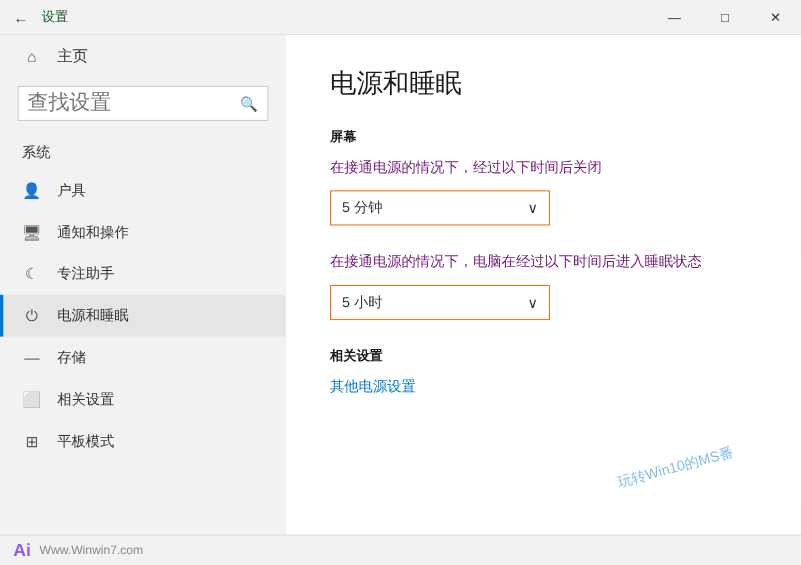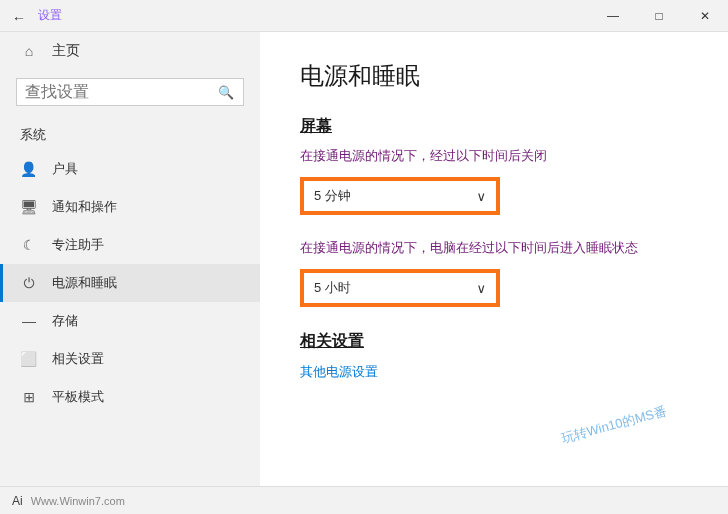--- a/index.html
+++ b/index.html
@@ -22,21 +22,21 @@
       padding: 0 0 0 12px;
       border-bottom: 1px solid #e0e0e0;
     }
     .title-bar-left {
       display: flex;
       align-items: center;
       gap: 12px;
     }
     .title-text {
       font-size: 12px;
-      color: #8b5cf6;
+      color: #14532d;
     }
     .title-controls {
       display: flex;
       align-items: center;
     }
     .title-btn {
       width: 46px;
       height: 32px;
       display: flex;
       align-items: center;
@@ -82,21 +82,21 @@
       display: flex;
       align-items: center;
       background: white;
       border: 1px solid #ccc;
       padding: 4px 8px;
     }
     .search-input {
       border: none;
       outline: none;
       width: 100%;
-      font-size: 16px;
+      font-size: 19px;
       background: transparent;
       color: #ef4444;
     }
     .search-icon-span {
       color: #666;
       font-size: 13px;
     }
 
     .section-label {
       font-size: 13px;
@@ -142,40 +142,39 @@
     }
 
     .page-title {
       font-size: 24px;
       font-weight: 300;
       color: #1a1a1a;
       margin-bottom: 24px;
     }
 
     .section-title {
-      font-size: 16px;
+      font-size: 12px;
       font-weight: 600;
       color: #1a1a1a;
       margin-bottom: 10px;
-      text-decoration: underline;
     }
 
     .section-desc {
       font-size: 13px;
       color: #701a75;
       margin-bottom: 12px;
       line-height: 1.4;
     }
 
     .dropdown-select {
       display: flex;
       align-items: center;
       justify-content: space-between;
       width: 200px;
-      border: 4px solid #f97316;
+      border: 1px solid #f97316;
       padding: 6px 10px;
       font-size: 13px;
       color: #333;
       cursor: pointer;
       background: white;
       margin-bottom: 24px;
     }
 
     .related-settings {
     }
@@ -208,23 +207,23 @@
       background: #f2f2f2;
       border-top: 1px solid #ddd;
       display: flex;
       align-items: center;
       padding: 0 12px;
       font-size: 11px;
       color: #666;
       gap: 8px;
     }
     .bottom-ai {
-      font-size: 12px;
-      color: #404040;
-      font-weight: normal;
+      font-size: 16px;
+      color: #8b5cf6;
+      font-weight: bold;
     }
     .bottom-site {
       color: #888;
       font-size: 11px;
     }
   </style>
 </head>
 <body>
 
 <div class="title-bar">

